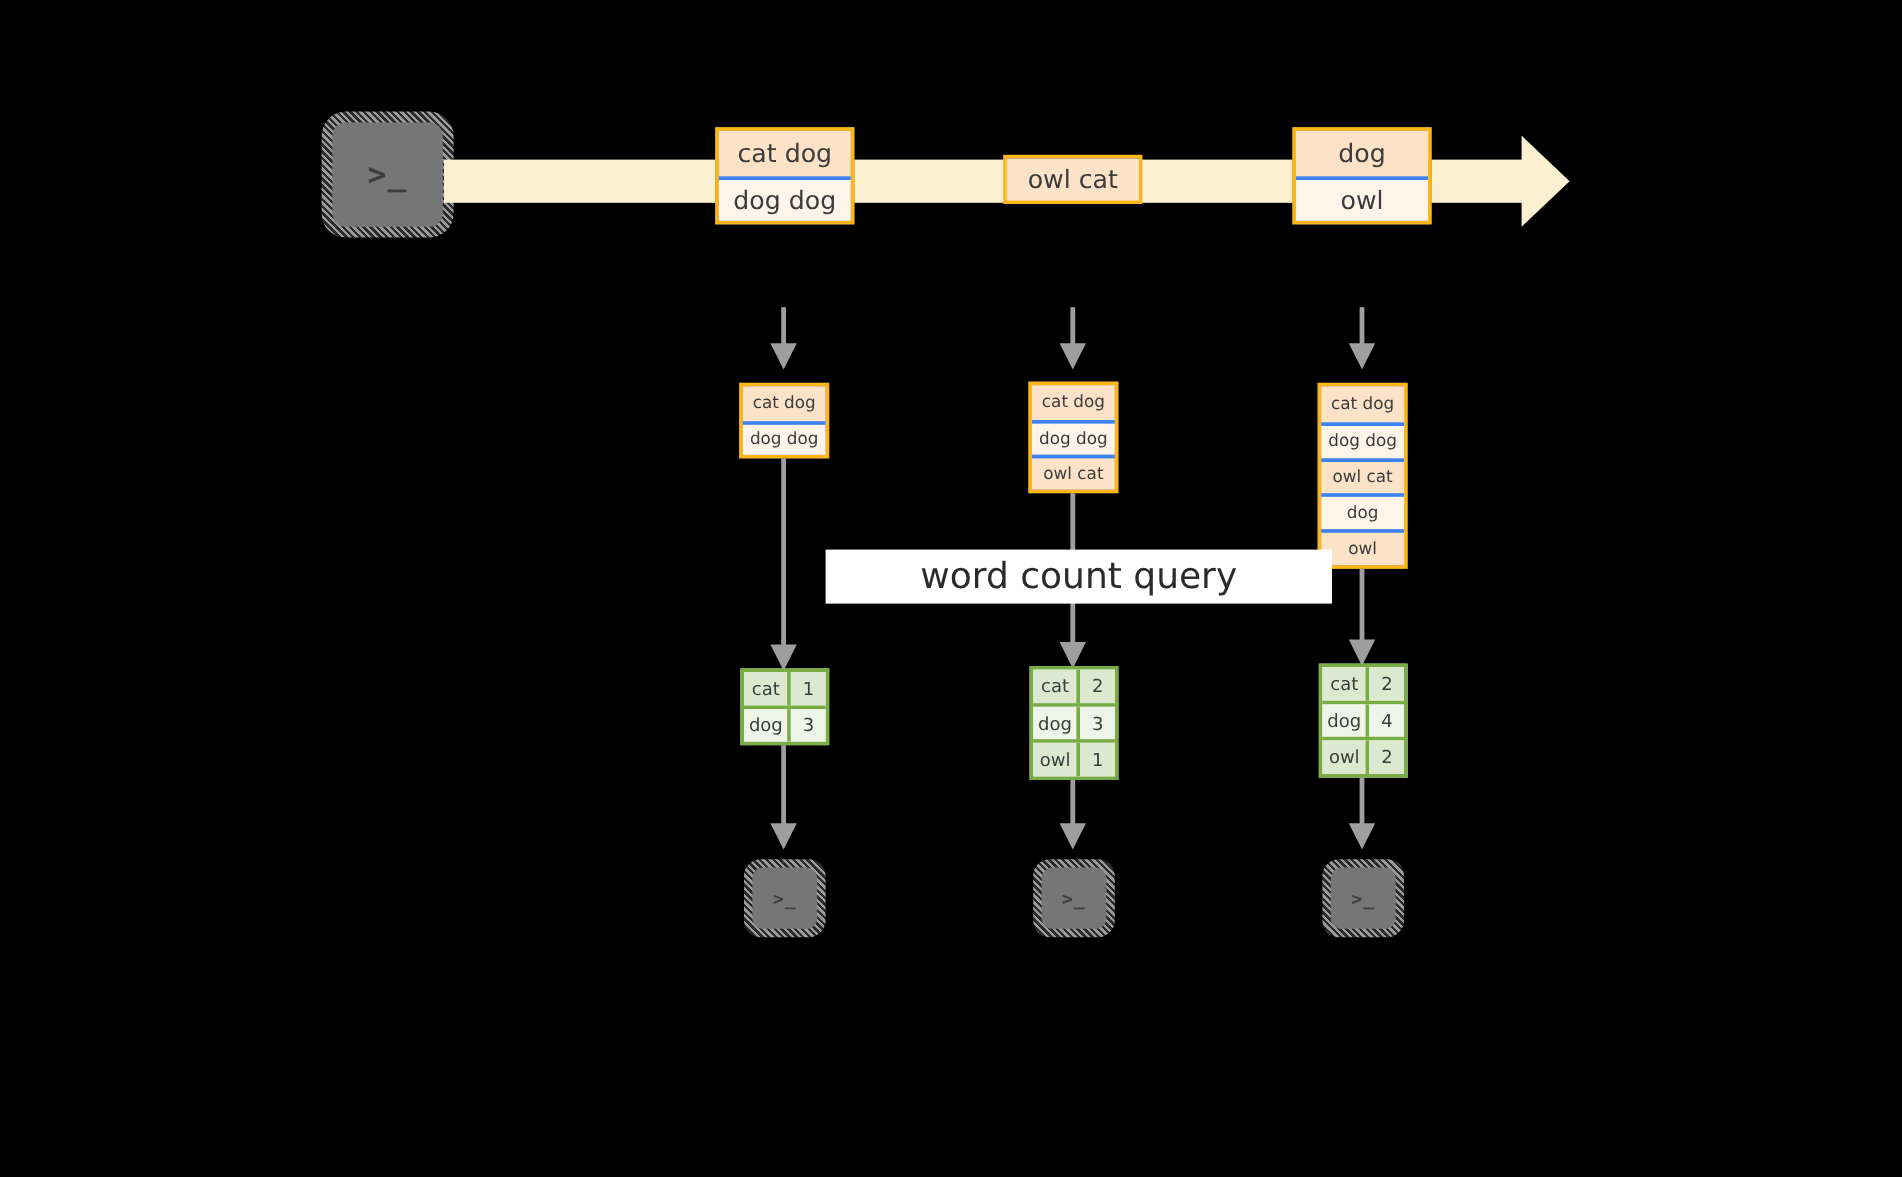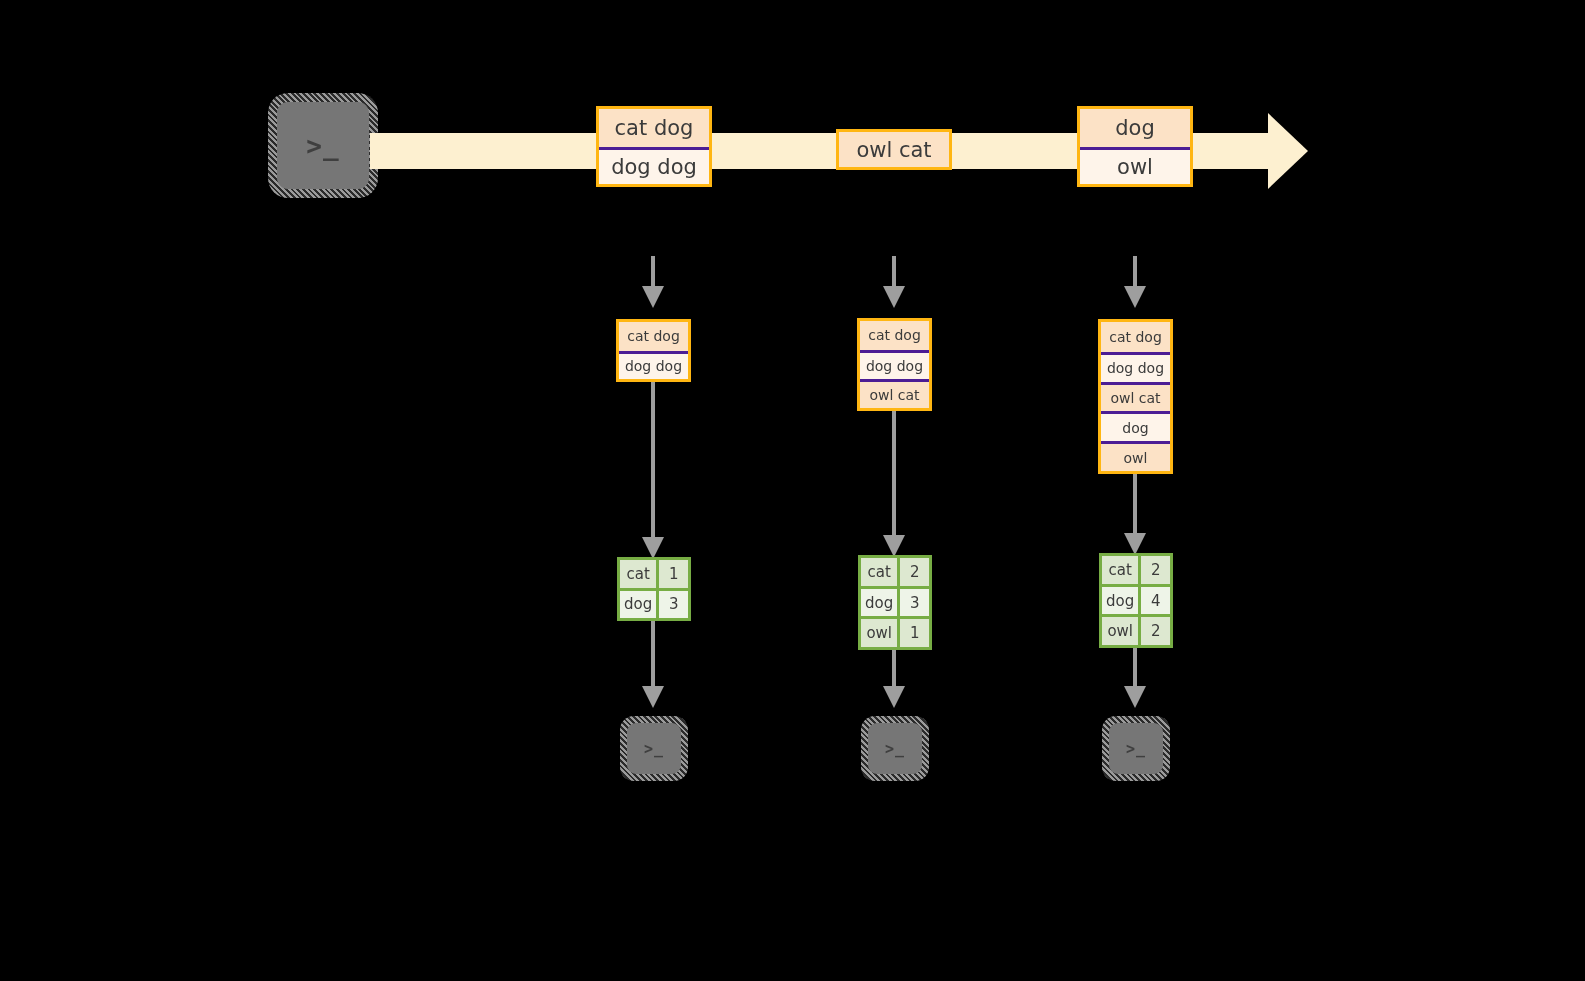--- a/index.html
+++ b/index.html
@@ -68,21 +68,21 @@
   .rec .cell {
     box-sizing: border-box;
     display: flex;
     align-items: center;
     justify-content: center;
     color: #3b3b3b;
     white-space: nowrap;
   }
   .rec .cell.odd  { background: #FCE2C6; }
   .rec .cell.even { background: #FEF4EA; }
-  .rec .cell + .cell { border-top: 3px solid #4c1d95; }
+  .rec .cell + .cell { border-top: 3px solid #3b82f6; }
 
   
   .res {
     position: absolute;
     border: 3px solid #77AD44;
     box-sizing: border-box;
     background: #EDF3E6;
     display: flex;
     flex-direction: column;
   }
@@ -257,14 +257,17 @@
   </div>
 
   <div class="vline" style="left:1133px; top:648px; height:46px;"></div>
   <div class="vhead" style="left:1124px; top:686px;"></div>
 
   <div class="terminal small" style="left:1102px; top:716px; width:68px; height:65px; border-radius:14px;">
     <div class="inner"></div>
     <div class="prompt" style="font-size:15px;">&gt;_</div>
   </div>
 
+  <div class="query-band" style="left:688px; top:458px; width:422px; height:45px; font-size:30px;">
+    <span>word count query</span>
+  </div>
 
 </div>
 
 </body></html>

